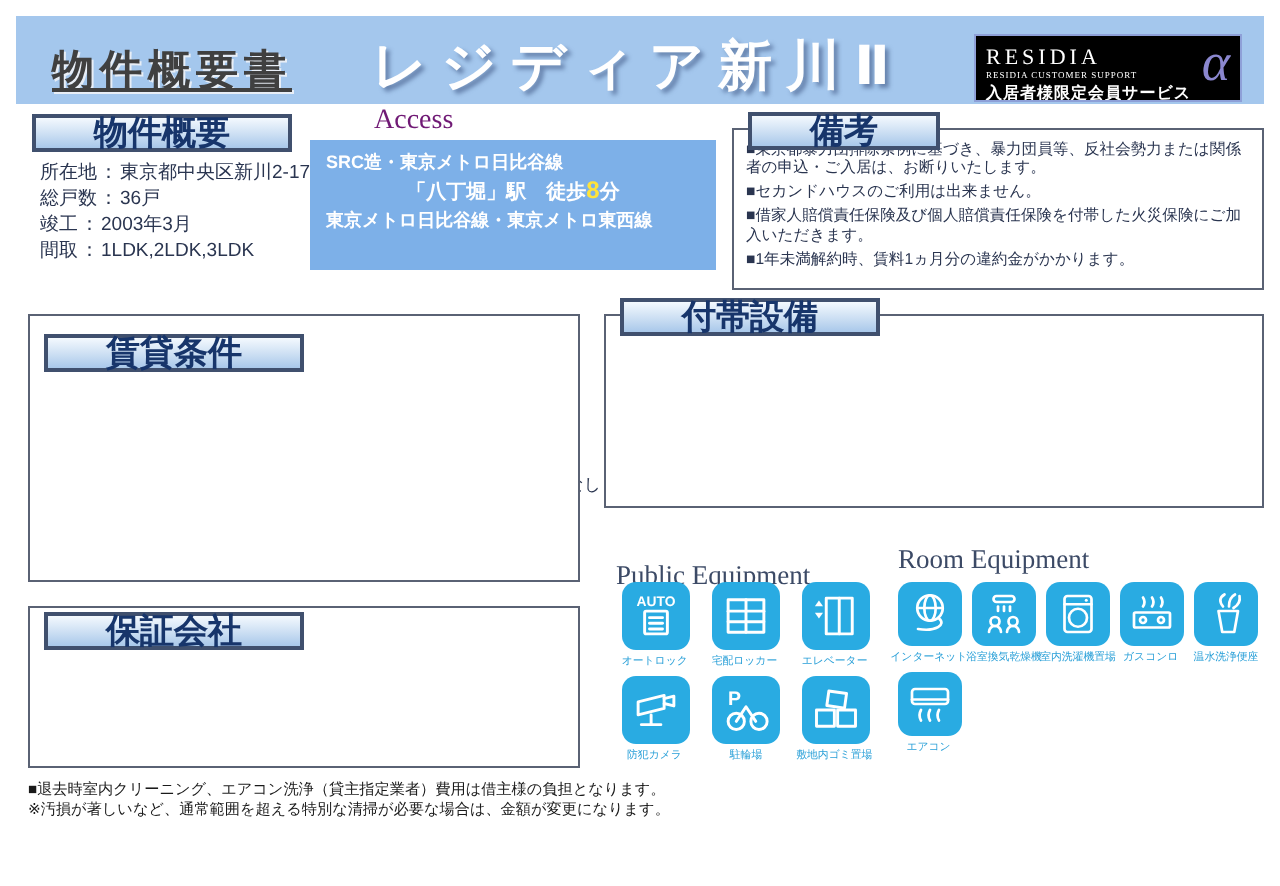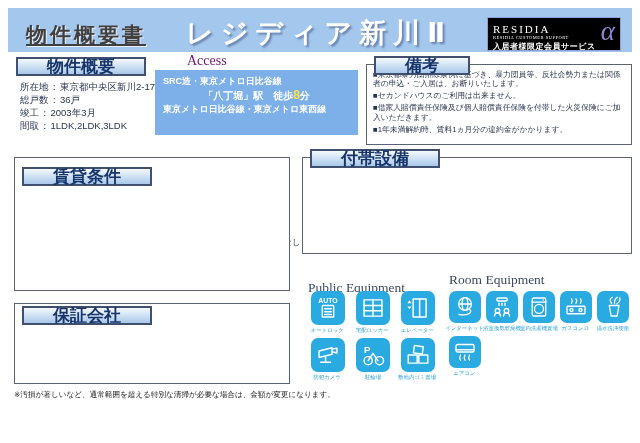--- a/index.html
+++ b/index.html
@@ -303,14 +303,15 @@
           <path d="M10 20 q-2 3.5 0 7"></path>
           <path d="M16 20 q-2 3.5 0 7"></path>
           <path d="M22 20 q-2 3.5 0 7"></path>
         </svg>
     </div>
     <div class="tile-label">エアコン</div>
   </div>
 </div>
 
 <div class="footnotes">
+  <p>■退去時室内クリーニング、エアコン洗浄（貸主指定業者）費用は借主様の負担となります。</p>
   <p>※汚損が著しいなど、通常範囲を超える特別な清掃が必要な場合は、金額が変更になります。</p>
 </div>
 
 </body></html>

